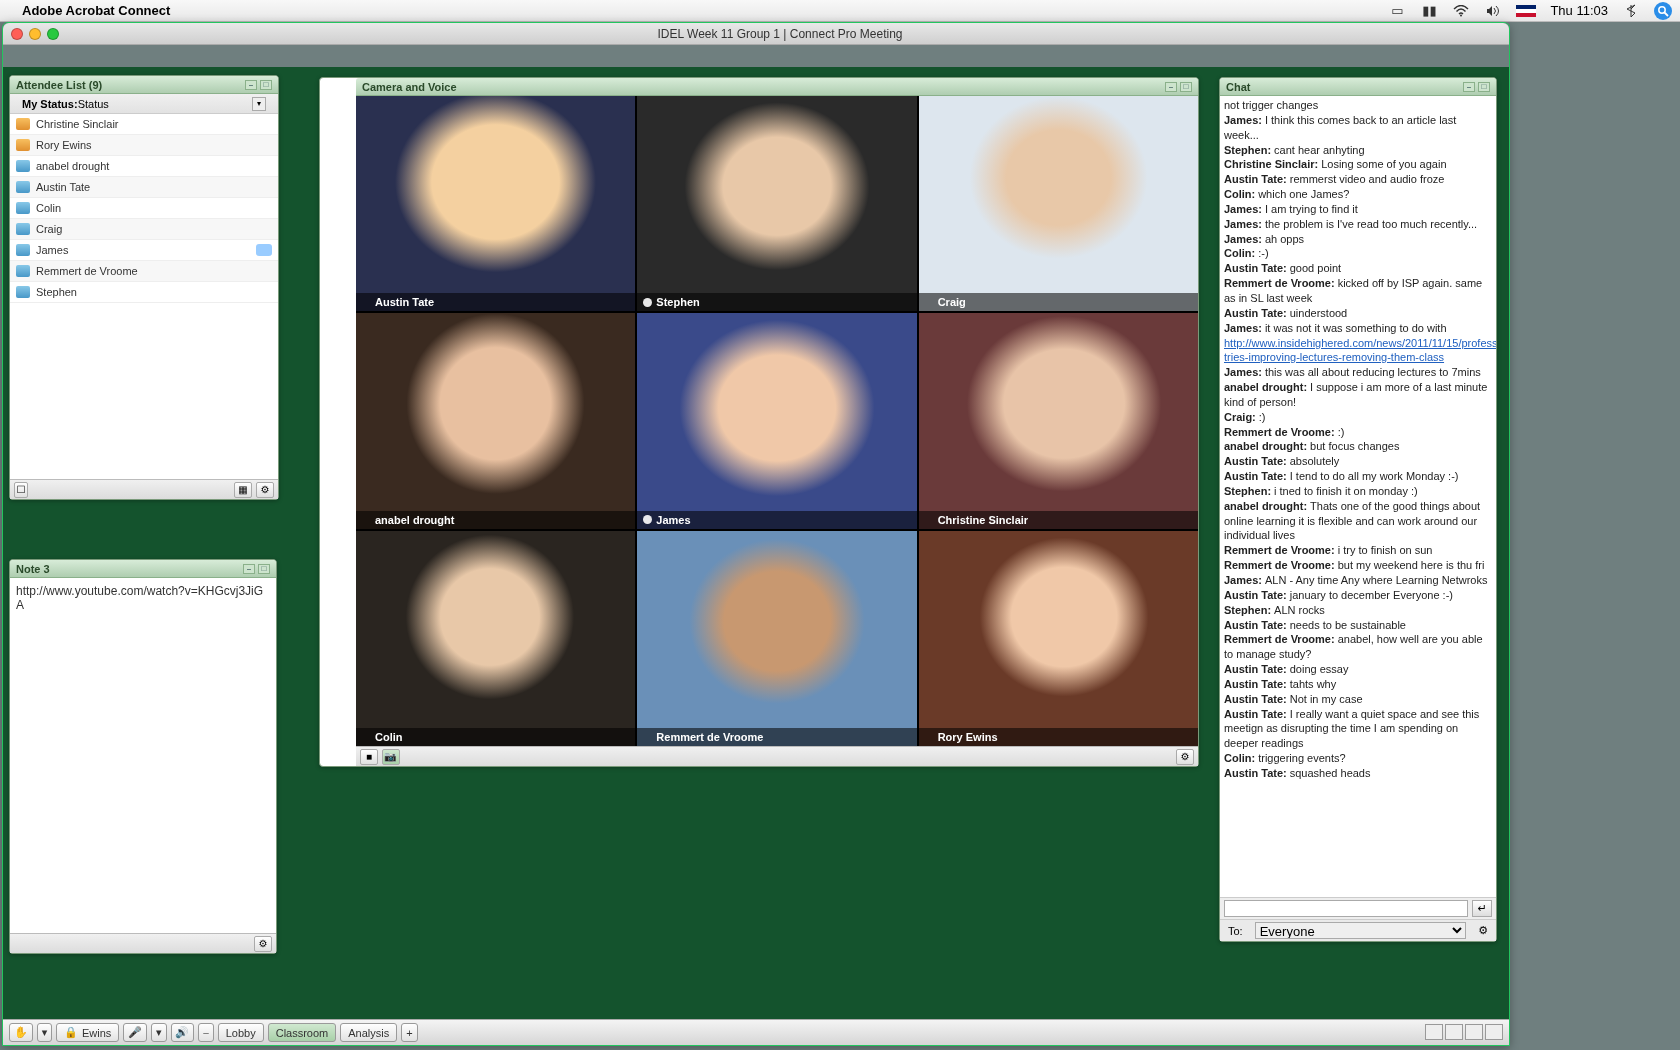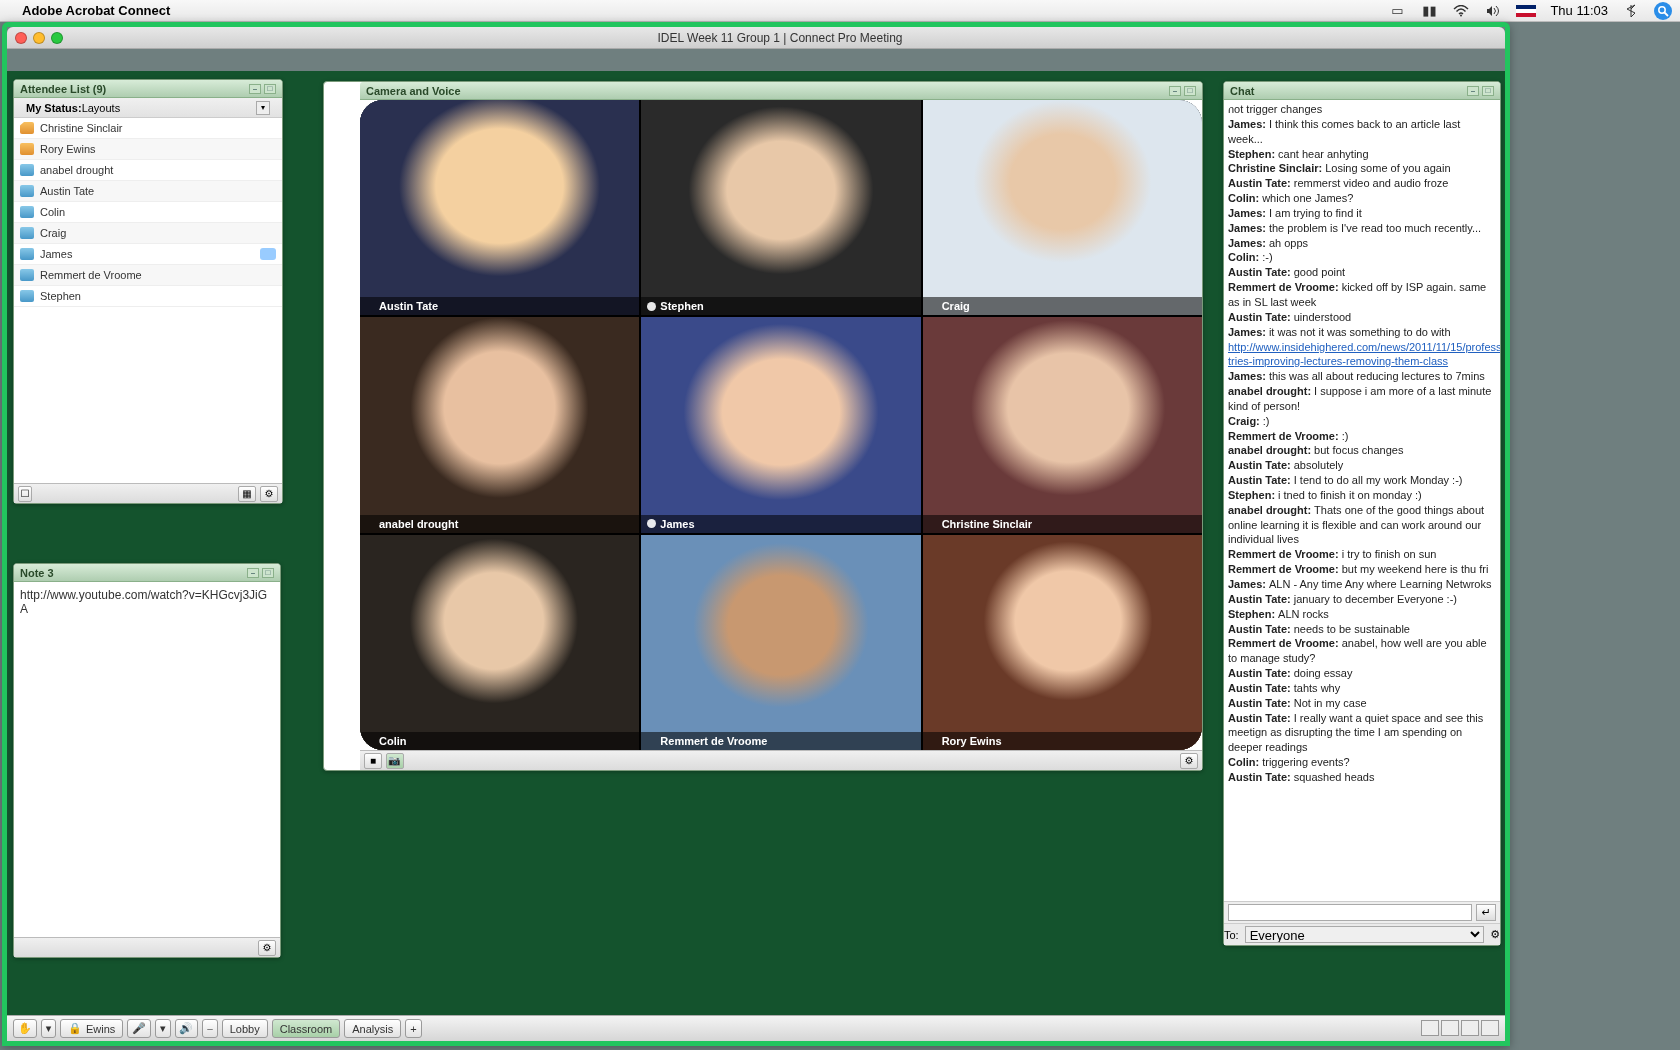--- a/index.html
+++ b/index.html
@@ -10,39 +10,39 @@
 .menubar .apple { font-size:16px; color:#333; }
 .menubar .app-name { font-weight:bold; }
 .menubar .spacer { flex:1; }
 .menubar .mb-icon { width:18px; height:14px; display:inline-flex; align-items:center; justify-content:center; color:#333; }
 .flag { width:20px; height:12px; background:linear-gradient(#012169 0 33%,#fff 33% 66%,#c8102e 66%); position:relative; }
 
 
 .desktop { width:1680px; height:1028px; background:#6f7f7f; position:relative; }
 
 
-.win { position:absolute; left:2px; top:0; width:1508px; height:1024px; background:#6f7f7f; border:5px solid #22c55e; border-radius:6px 6px 0 0; box-shadow:0 2px 10px rgba(0,0,0,.3); }
+.win { position:absolute; left:2px; top:0; width:1508px; height:1024px; background:#6f7f7f; border:1px solid #22c55e; border-radius:6px 6px 0 0; box-shadow:0 2px 10px rgba(0,0,0,.3); }
 .win .titlebar { height:22px; background:linear-gradient(#e8e8e8,#cfcfcf); border-radius:6px 6px 0 0; display:flex; align-items:center; padding:0 8px; border-bottom:1px solid #aaa; }
 .traffic { display:flex; gap:6px; }
 .traffic span { width:12px; height:12px; border-radius:50%; border:1px solid rgba(0,0,0,.25); }
 .traffic .r{background:#ff5f57}.traffic .y{background:#ffbd2e}.traffic .g{background:#28c940}
 .win .titlebar .title { flex:1; text-align:center; font-size:12px; color:#333; }
 
 .app-menu { height:22px; background:linear-gradient(#e6f0e6,#c8dcc8); border-bottom:1px solid #9ab09a; display:flex; align-items:center; gap:22px; padding:0 10px; font-size:12px; color:#444; }
 .app-menu .logo { width:24px; height:16px; background:#5a8a5a; border-radius:3px; }
 .app-menu span { cursor:default; }
 
 .workspace { position:absolute; top:44px; left:0; right:0; bottom:26px; background:#14532d; }
 
 
 .pod { position:absolute; background:#fff; border:1px solid #7a9a7a; border-radius:4px; box-shadow:0 1px 4px rgba(0,0,0,.3); display:flex; flex-direction:column; }
 .pod-header { height:18px; background:linear-gradient(#d8ecd8,#aecdb0); border-bottom:1px solid #8ab08a; border-radius:3px 3px 0 0; display:flex; align-items:center; padding:0 6px; font-size:11px; font-weight:bold; color:#2a4a2a; }
 .pod-header .ph-spacer{flex:1}
 .pod-header .ph-btn { width:12px; height:10px; background:#cde4cd; border:1px solid #8ab08a; margin-left:3px; font-size:8px; line-height:8px; text-align:center; color:#466; }
-.pod-body { flex:1; overflow:auto; background:#fff;border-radius:23px; }
+.pod-body { flex:1; overflow:auto; background:#fff; }
 .pod-footer { height:20px; background:linear-gradient(#f0f0f0,#dcdcdc); border-top:1px solid #bbb; display:flex; align-items:center; justify-content:flex-end; padding:0 4px; gap:4px; }
 .pod-footer .pf-btn { width:18px; height:16px; background:linear-gradient(#fff,#e0e0e0); border:1px solid #aaa; border-radius:2px; font-size:10px; display:flex;align-items:center;justify-content:center; }
 
 
 #attendee { left:6px; top:8px; width:270px; height:425px; }
 .status-row { height:20px; background:linear-gradient(#f0f0f0,#e2e2e2); border-bottom:1px solid #ccc; display:flex; align-items:center; padding:0 12px; font-size:11px; }
 .status-row .dd { margin-left:auto; width:14px; height:14px; border:1px solid #aaa; background:#eee; text-align:center; line-height:12px; font-size:8px; }
 .att-list { }
 .att-item { height:21px; display:flex; align-items:center; padding:0 6px; gap:6px; border-bottom:1px solid #eee; font-size:11px; color:#333; }
 .att-item:nth-child(even){background:#f7f7f7}
@@ -78,21 +78,21 @@
 #camera .pod-footer{justify-content:flex-start}
 #camera .pod-footer .pf-right{margin-left:auto}
 
 
 #chat { left:1216px; top:10px; width:278px; height:865px; }
 #chat .pod-body { padding:2px 4px; font-size:11px; color:#222; line-height:1.35; overflow-y:scroll; }
 .chat-line .sender { font-weight:bold; margin-right:3px; }
 .chat-line a { color:#2060c0; text-decoration:underline; }
 .chat-input-row { height:22px; display:flex; align-items:center; gap:4px; padding:0 4px; border-top:1px solid #ccc; background:#eee; }
 .chat-input-row input[type=text]{ flex:1; height:17px; border:1px solid #aaa; background:#fff; font-size:11px; padding:0 3px;}
-.chat-to-row { height:22px; display:flex; align-items:center; gap:6px; padding:0 0; background:#eaeaea; border-top:1px solid #ccc; }
+.chat-to-row { height:22px; display:flex; align-items:center; gap:12px; padding:0 8px; background:#eaeaea; border-top:1px solid #ccc; }
 .chat-to-row select { flex:1; height:17px; font-size:13px; border:1px solid #aaa; }
 .chat-send { width:20px; height:17px; border:1px solid #aaa; background:linear-gradient(#fff,#ddd); font-size:11px; display:flex;align-items:center;justify-content:center; }
 
 
 .bottombar { position:absolute; left:0; right:0; bottom:0; height:26px; background:linear-gradient(#f4f4f4,#d6d6d6); border-top:1px solid #aaa; display:flex; align-items:center; padding:0 6px; gap:4px; }
 .bb-btn { height:19px; background:linear-gradient(#fff,#e2e2e2); border:1px solid #9a9a9a; border-radius:3px; padding:0 7px; font-size:11px; display:flex; align-items:center; gap:4px; color:#333; }
 .bb-btn.sm{padding:0 4px}
 .bb-btn.active{background:linear-gradient(#d0e8d0,#a8d0a8);}
 .bb-spacer{flex:1}
 .bb-right .layout-btn{width:18px;height:16px;border:1px solid #999;background:#eee;margin-left:2px;display:inline-block}
@@ -162,21 +162,21 @@
 
     <div id="attendee" class="pod">
       <div class="pod-header">
         <span>Attendee List (9)</span>
         <span class="ph-spacer"></span>
         <span class="ph-btn">–</span>
         <span class="ph-btn">□</span>
       </div>
       <div class="status-row">
         <b>My Status:</b>
-        <span>Layouts</span>
+        <span>Status</span>
         <span class="dd">▾</span>
       </div>
       <div class="pod-body att-list" id="att-list">
             <div class="att-item">
               <span class="att-icon ic-host"></span>
               <span>Christine Sinclair</span>
             </div>
             <div class="att-item">
               <span class="att-icon ic-host"></span>
               <span>Rory Ewins</span>

